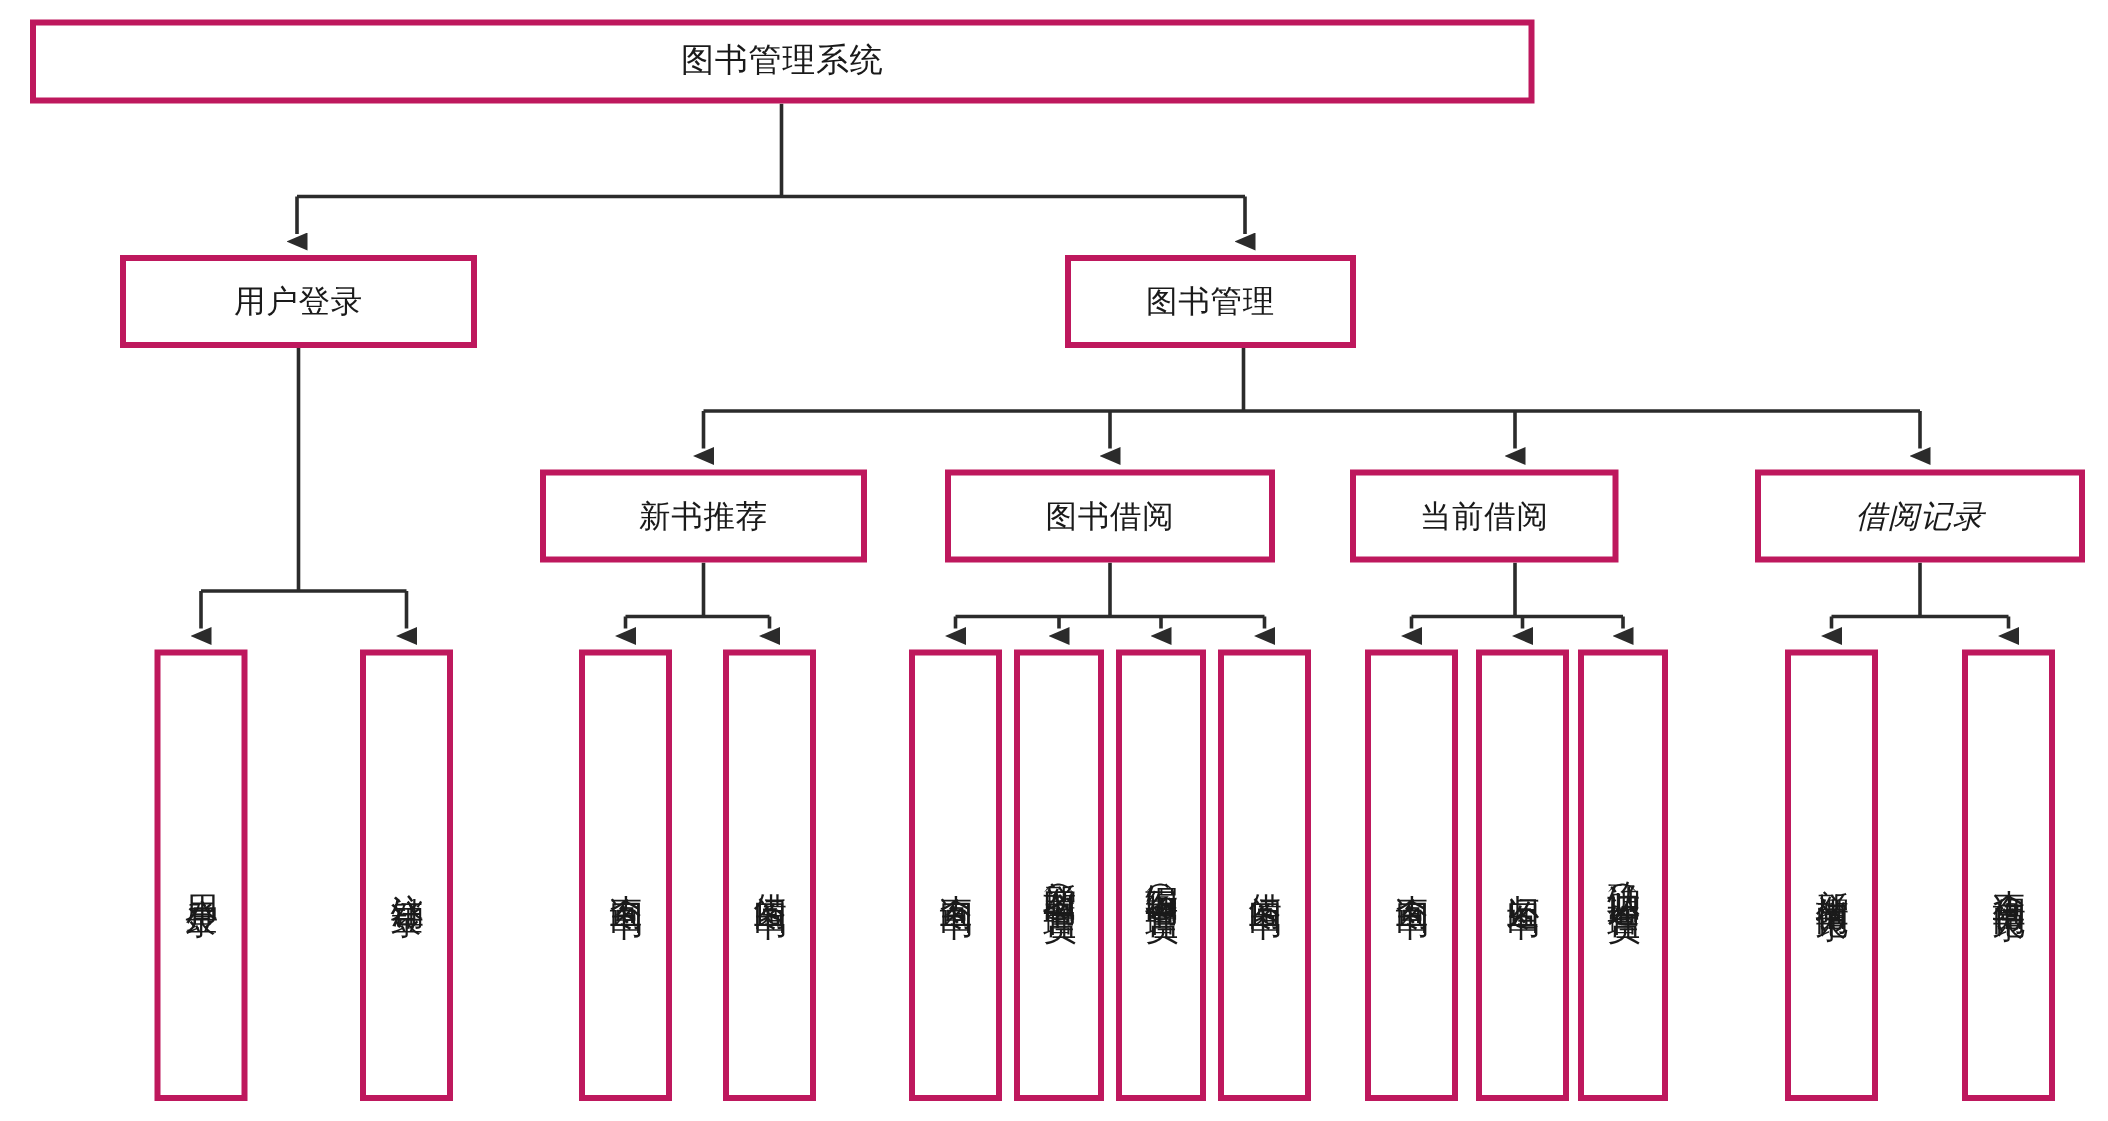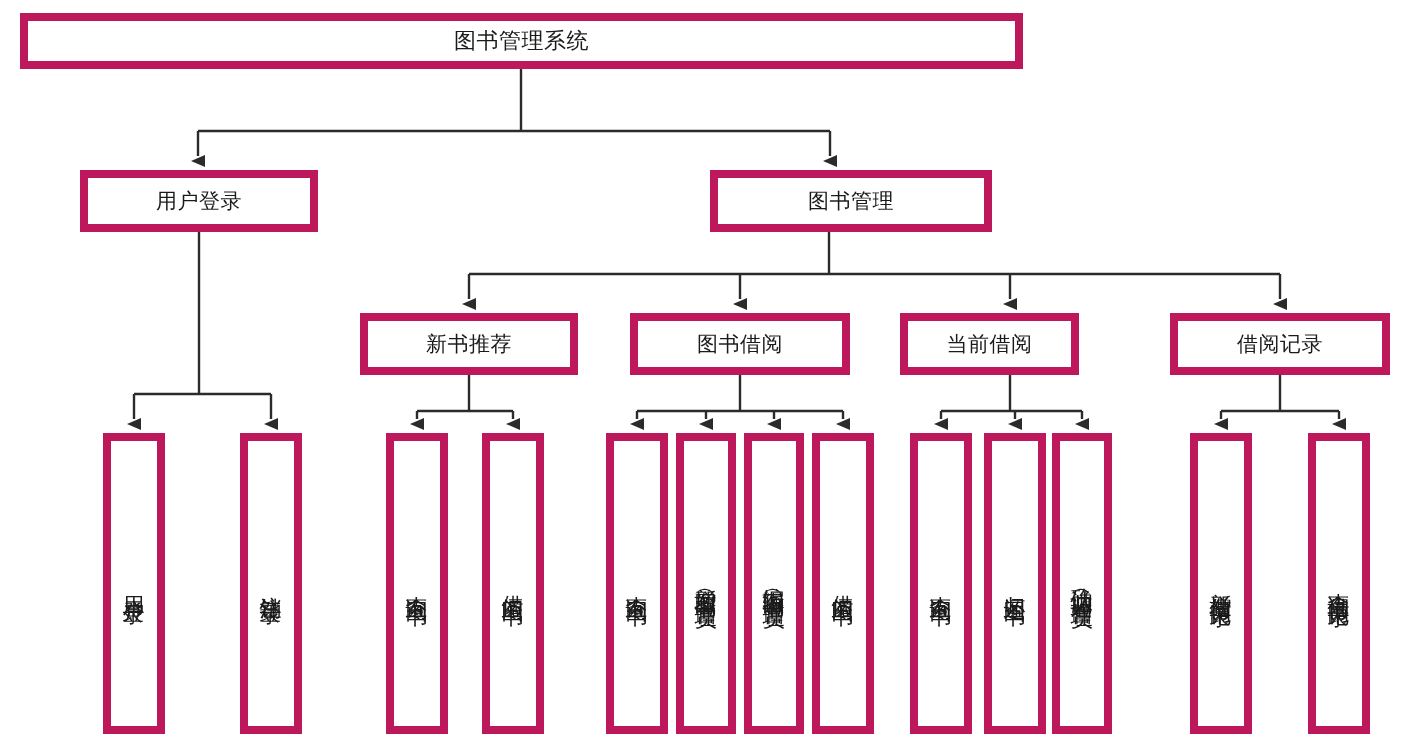--- a/index.html
+++ b/index.html
@@ -24,21 +24,21 @@
     left: 0;
     top: 0;
     width: 1405px;
     height: 747px;
     pointer-events: none;
   }
   .node {
     position: absolute;
     box-sizing: border-box;
     background: #ffffff;
-    border: 8px solid #be185d;
+    border: 4px solid #be185d;
     display: flex;
     align-items: center;
     justify-content: center;
     overflow: hidden;
   }
   .node .label {
     color: #1a1a1a;
     line-height: 1.18;
     text-align: center;
     white-space: pre;
@@ -119,33 +119,33 @@
       </g>
   </svg>
 
   <div id="node-layer">
       <div class="node horiz root" style="left: 20px; top: 13px; width: 1003px; height: 56px;">
         <span class="label">图书管理系统</span>
       </div>
       <div class="node horiz" style="left: 80px; top: 170px; width: 238px; height: 62px;">
         <span class="label">用户登录</span>
       </div>
-      <div class="node horiz" style="left: 710px; top: 170px; width: 282px; height: 62px;">
+      <div class="node horiz" style="left: 710px; top: 170px; width: 194px; height: 62px;">
         <span class="label">图书管理</span>
       </div>
       <div class="node horiz" style="left: 360px; top: 313px; width: 218px; height: 62px;">
         <span class="label">新书推荐</span>
       </div>
       <div class="node horiz" style="left: 630px; top: 313px; width: 220px; height: 62px;">
         <span class="label">图书借阅</span>
       </div>
       <div class="node horiz" style="left: 900px; top: 313px; width: 179px; height: 62px;">
         <span class="label">当前借阅</span>
       </div>
-      <div class="node horiz" style="left: 1170px; top: 313px; width: 220px; height: 62px;">
+      <div class="node horiz" style="left: 1170px; top: 313px; width: 220px; height: 62px; font-style: italic;">
         <span class="label">借阅记录</span>
       </div>
       <div class="node vert" style="left: 103px; top: 433px; width: 62px; height: 301px;">
         <span class="label">用户登录</span>
       </div>
       <div class="node vert" style="left: 240px; top: 433px; width: 62px; height: 301px;">
         <span class="label">注销登录</span>
       </div>
       <div class="node vert" style="left: 386px; top: 433px; width: 62px; height: 301px;">
         <span class="label">查询图书</span>

